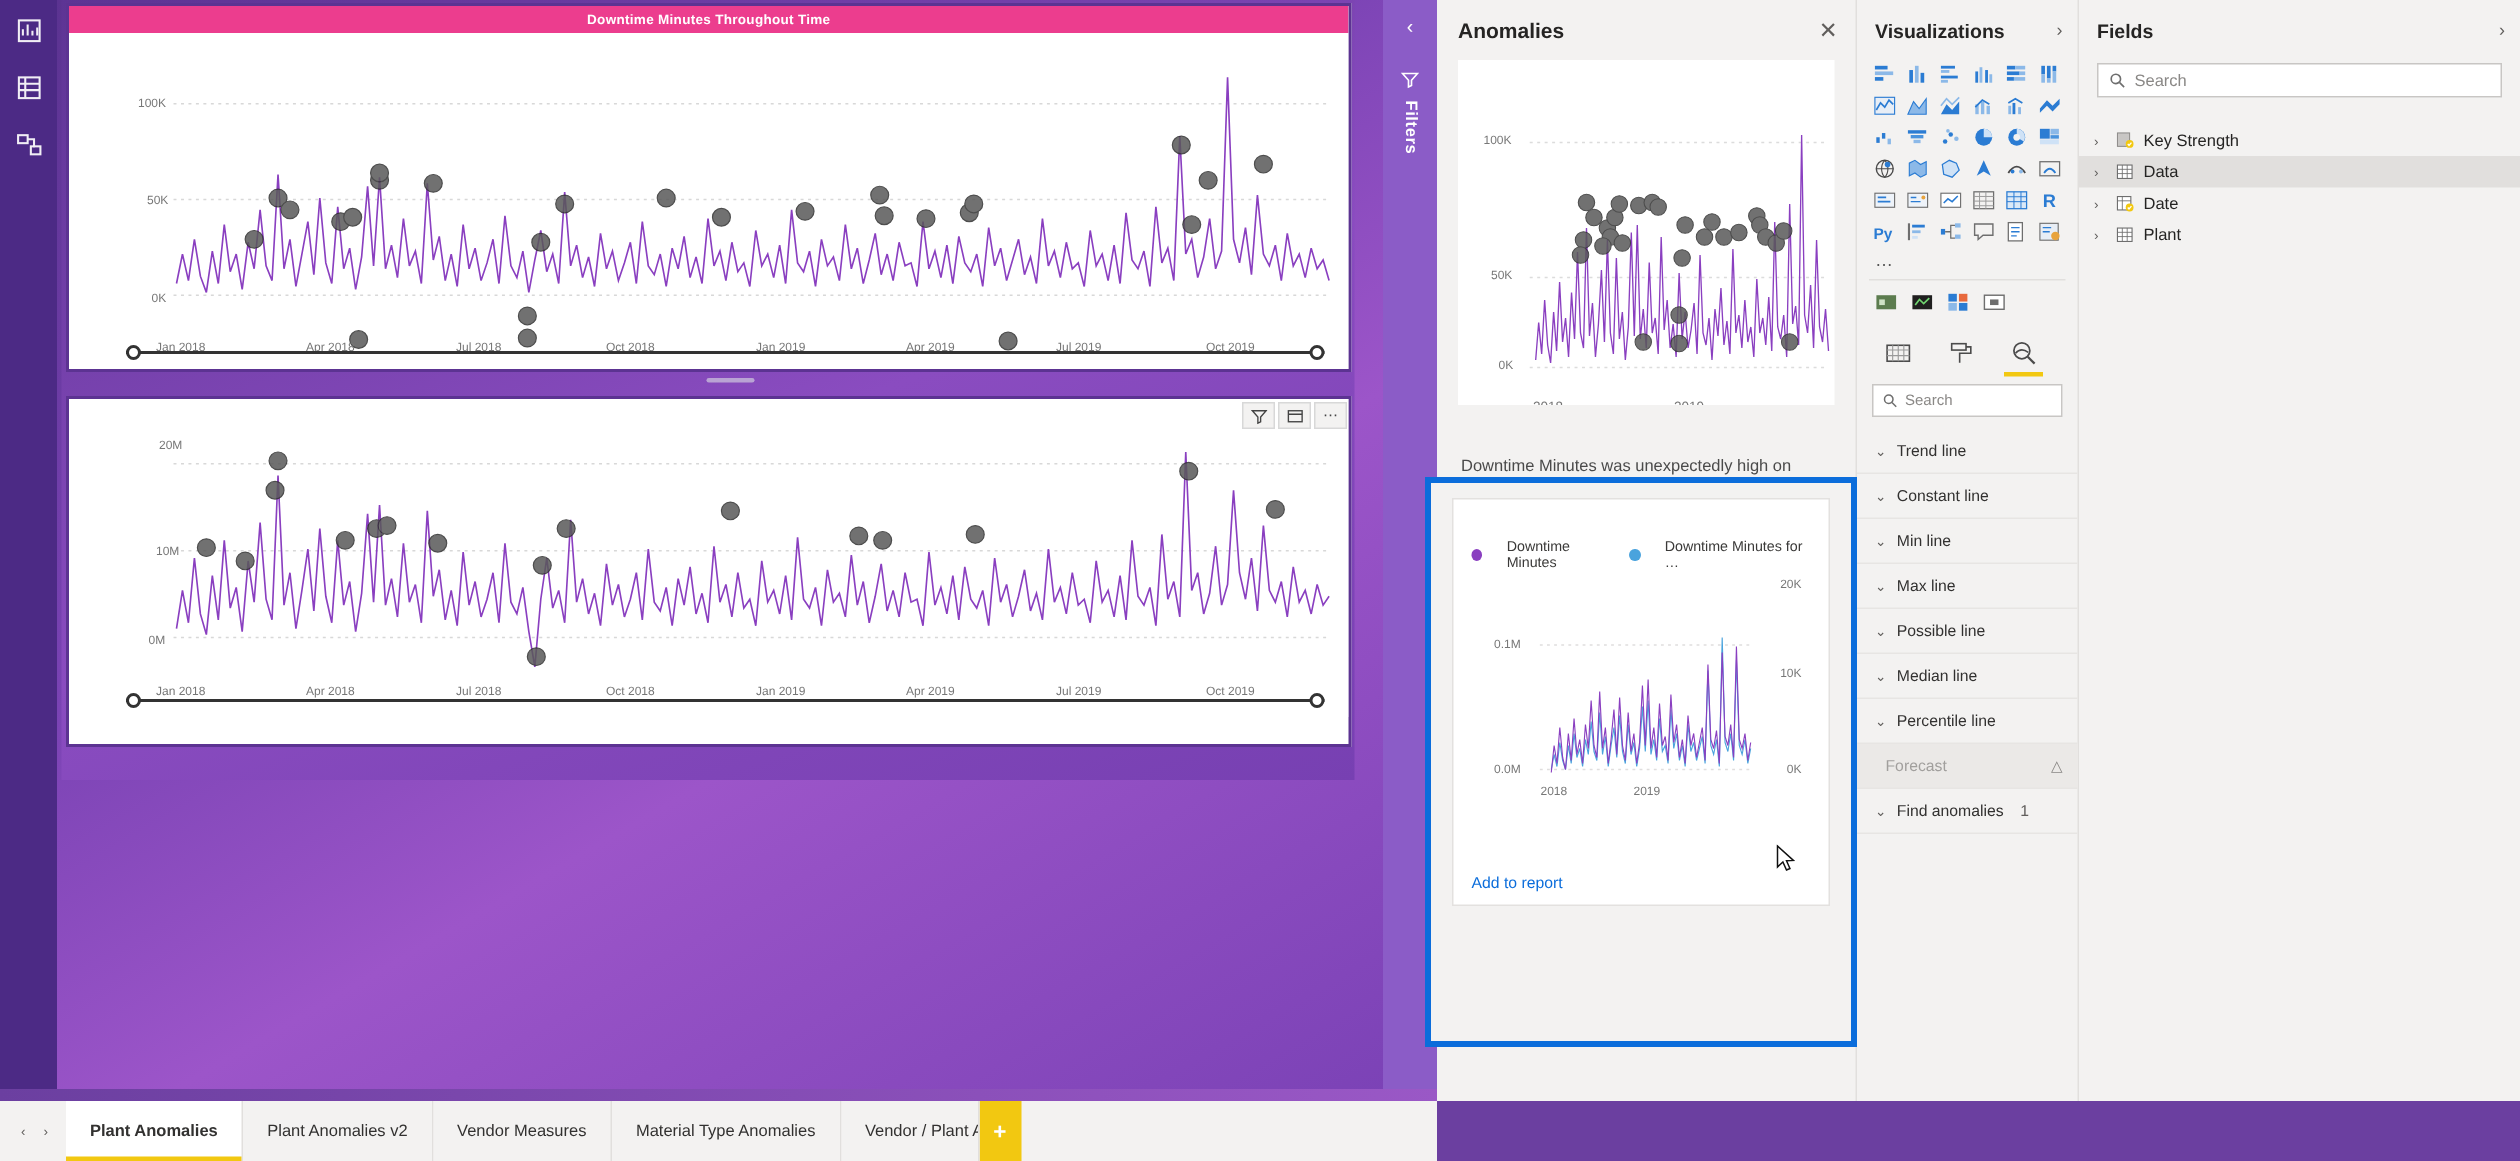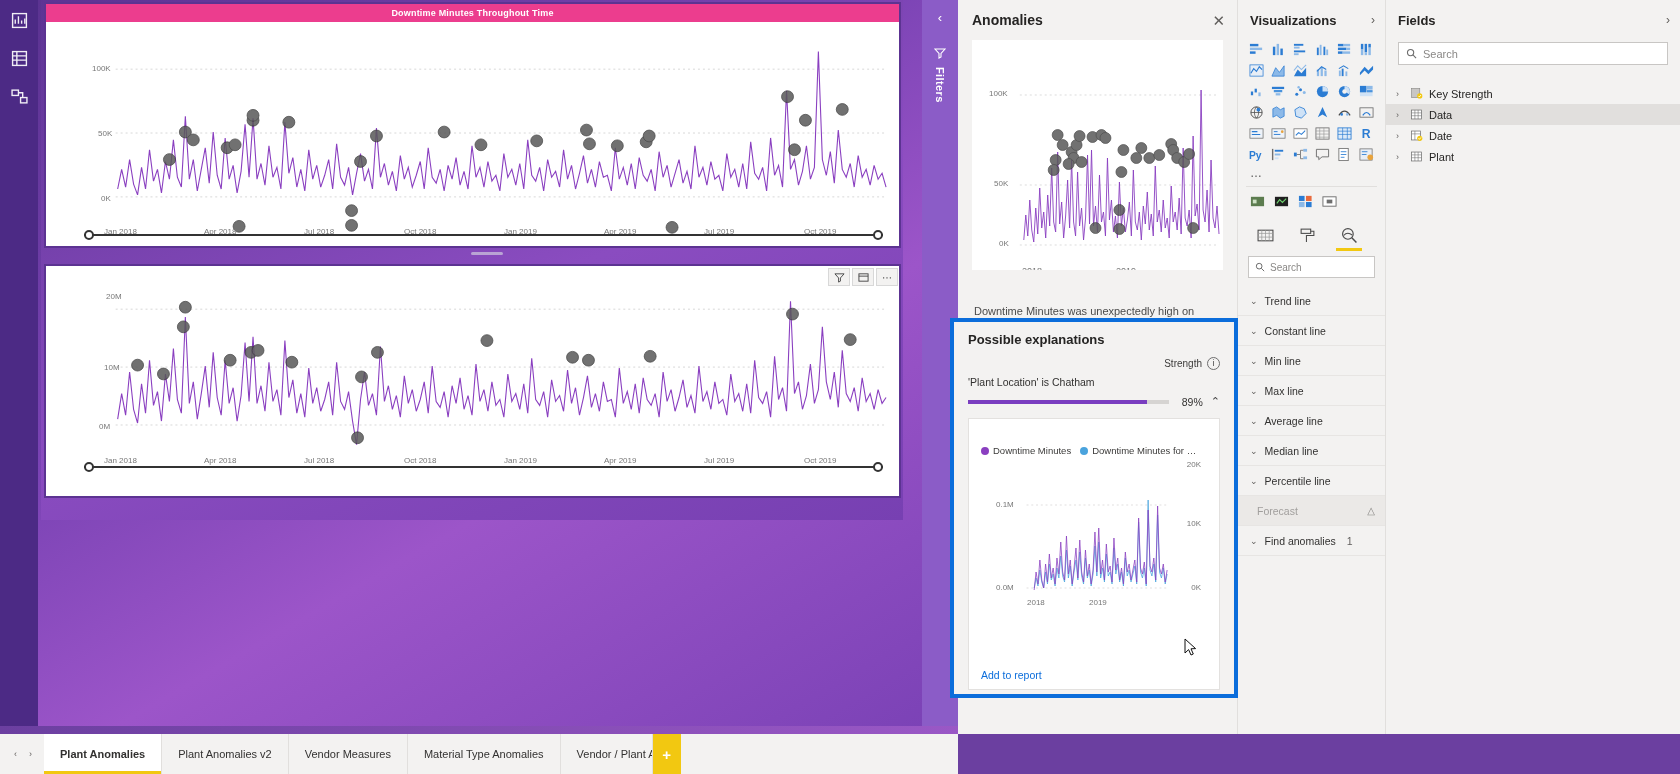--- a/index.html
+++ b/index.html
@@ -138,21 +138,21 @@
   .bar-pct { font-size: 10.5px; color: #323130; min-width: 26px; text-align: right; }
   .bar-chev { color: #444; font-size: 11px; }
 
   .expl-card {
     margin: 10px 14px 0 14px; background: #fff; border: 1px solid #e3e1df;
     height: 272px; position: relative; padding: 10px 12px;
   }
   .expl-card p { font-size: 10.5px; color: #4a4a4a; line-height: 1.45; }
   .legend { display: flex; gap: 9px; margin-top: 16px; align-items: center; }
   .legend span.d { width: 8px; height: 8px; border-radius: 50%; display: inline-block; }
-  .legend-item { display: flex; align-items: center; gap: 4px; font-size: 9.5px; color: #3b3a39; }
+  .legend-item { display: flex; align-items: center; gap: 16px; font-size: 9.5px; color: #3b3a39; }
   .mini-chart { position: relative; height: 150px; margin-top: 4px; }
   .mini-chart svg { position: absolute; left: 0; top: 0; width: 100%; height: 100%; }
   .add-report {
     position: absolute; left: 12px; bottom: 8px; font-size: 10.5px; color: #0b6ddb; cursor: pointer;
   }
   .cursor-arrow { position: absolute; left: 203px; top: 178px; z-index: 9; }
   .cursor-arrow svg { width: 13px; height: 19px; display: block; }
 
   
   .vz-pane {
@@ -466,35 +466,20 @@
       <div class="axis-lbl" style="left:27px;top:199px;">0K</div>
       <div class="axis-lbl" style="left:50px;top:226px;font-size:9px;">2018</div>
       <div class="axis-lbl" style="left:144px;top:226px;font-size:9px;">2019</div>
 
     </div>
 
     <div class="anom-desc" style="margin-top:22px;">Downtime Minutes was unexpectedly high on 09/17/19. It had a value of 69,343, which is above the expected range of 61,934 - 68,448.</div>
   </div>
 
   <div class="expl">
-    <div class="expl-inner">
-      <div class="expl-title">Possible explanations</div>
-      <div class="strength-row">
-        <span>Strength</span>
-        <span class="info-circle">i</span>
-      </div>
-      <div class="expl-label">'Plant Location' is Chatham</div>
-      <div class="bar-row">
-        <div class="bar-track">
-          <div class="bar-fill" style="width:89%"></div>
-        </div>
-        <div class="bar-pct">89%</div>
-        <div class="bar-chev">⌃</div>
-      </div>
-    </div>
 
     <div class="expl-card">
 
       <div class="legend">
         <div class="legend-item">
           <span class="d" style="background:#8a3fc0"></span>
           <span>Downtime Minutes</span>
         </div>
         <div class="legend-item">
           <span class="d" style="background:#4aa3dd"></span>
@@ -858,21 +843,21 @@
       <div class="an-item">
         <span class="chev">⌄</span>
         <span>Min line</span>
       </div>
       <div class="an-item">
         <span class="chev">⌄</span>
         <span>Max line</span>
       </div>
       <div class="an-item">
         <span class="chev">⌄</span>
-        <span>Average line</span>
+        <span>Possible line</span>
       </div>
       <div class="an-item">
         <span class="chev">⌄</span>
         <span>Median line</span>
       </div>
       <div class="an-item">
         <span class="chev">⌄</span>
         <span>Percentile line</span>
       </div>
       <div class="an-item disabled">

